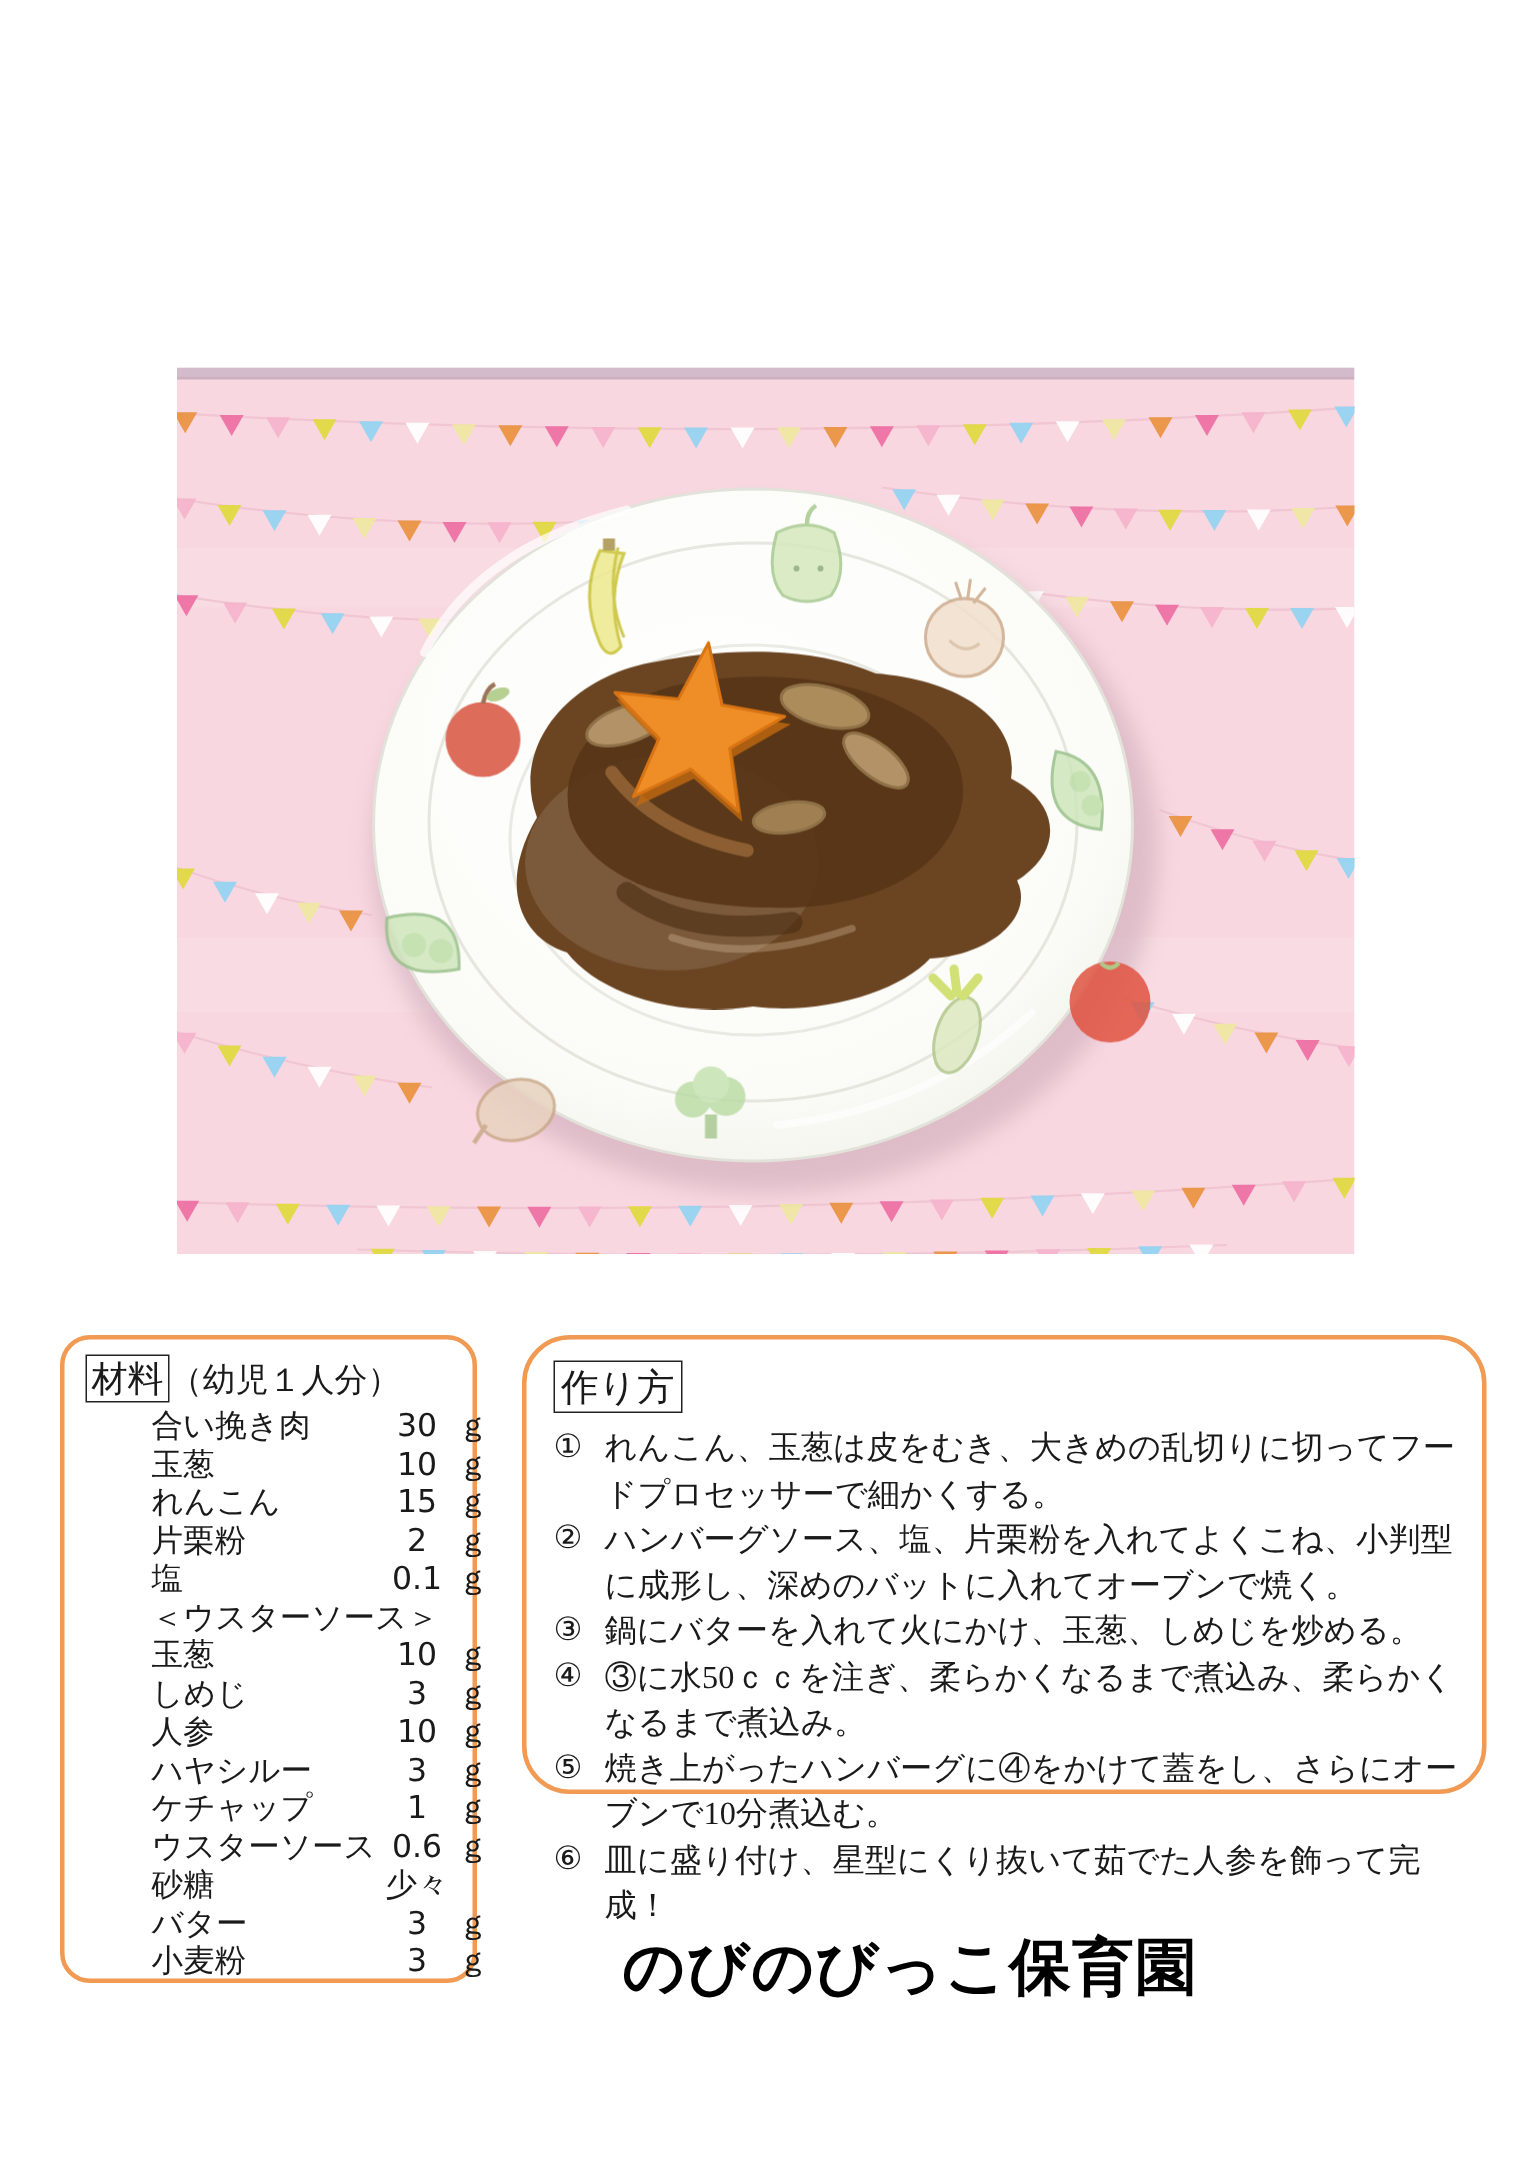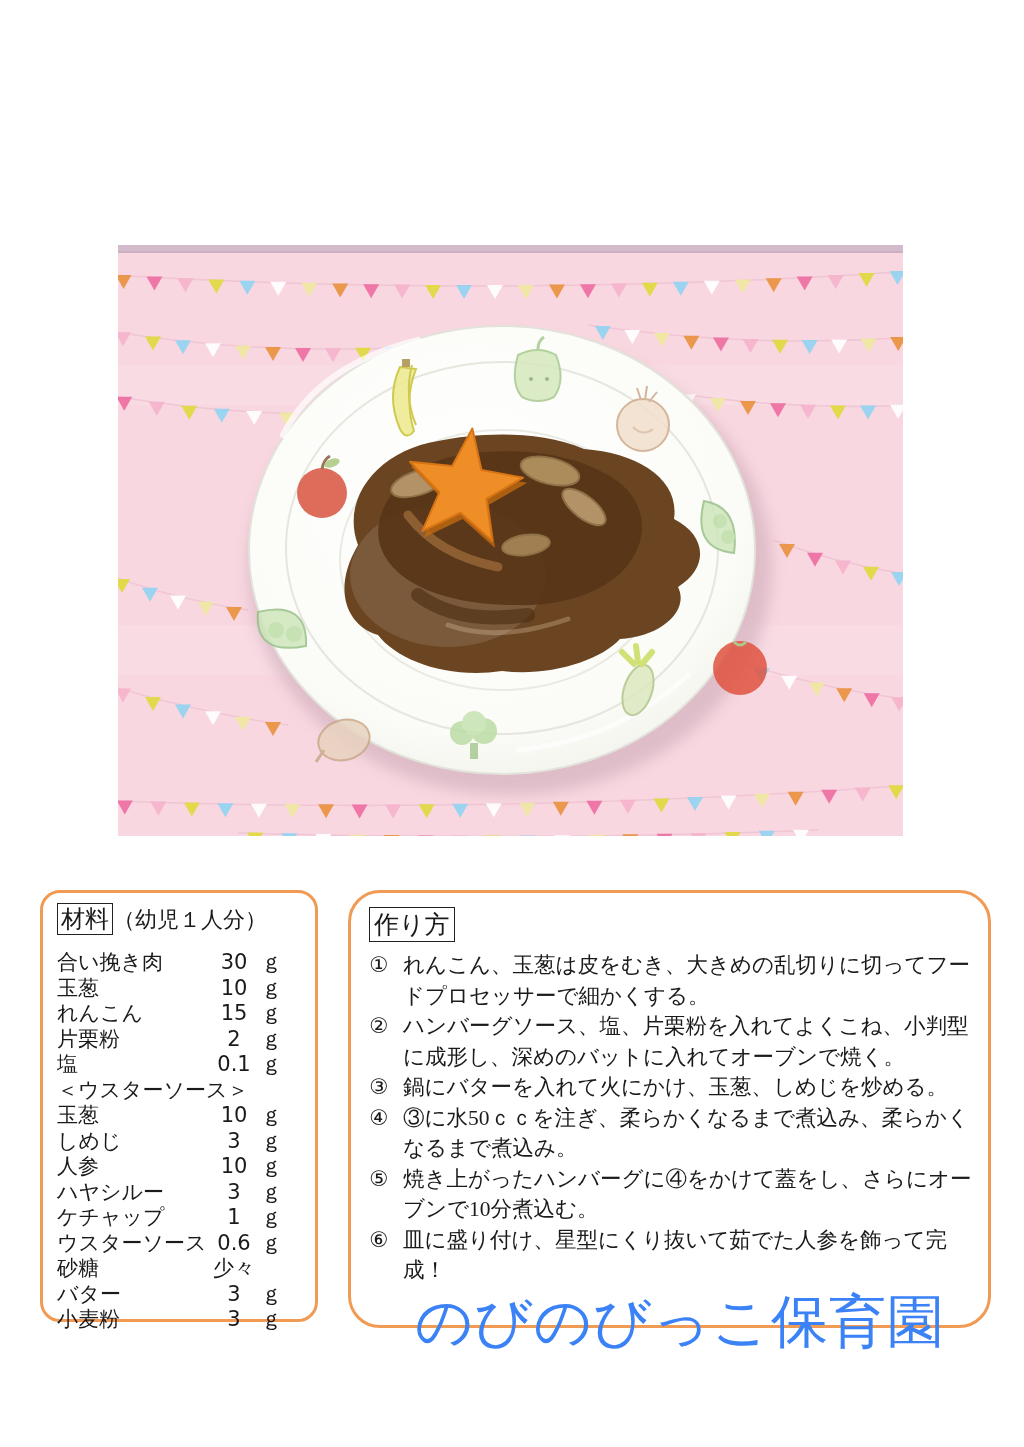--- a/index.html
+++ b/index.html
@@ -13,43 +13,43 @@
 
   
   .photo { position:absolute; left:118px; top:245px; width:785px; height:591px; }
 
   
   .ingredients {
     position:absolute; left:40px; top:890px; width:278px; height:432px;
     border:3px solid #F19A54; border-radius:20px; background:#fff;
     padding:10px 10px 0 14px;
   }
-  .ing-header { font-size:22px; margin-bottom:15px; white-space:nowrap; }
+  .ing-header { font-size:22px; margin-bottom:3px; white-space:nowrap; }
   .boxed { display:inline-block; border:1.5px solid #222; padding:0 3px; font-size:24px; line-height:1.25; }
   .ing-row { display:flex; line-height:25.5px; font-size:21px; white-space:nowrap; }
-  .ing-name { min-width:152px; }
+  .ing-name { min-width:152px;margin-left:44px; }
   .ing-val { display:inline-block; min-width:50px; text-align:center; }
   .ing-unit { display:inline-block; margin-left:2px; }
 
   
   .instructions {
-    position:absolute; left:348px; top:890px; width:643px; height:438px;
+    position:absolute; left:348px; top:890px; width:643px; height:306px;
     border:3px solid #F19A54; border-radius:32px; background:#fff;
     padding:14px 16px 12px 18px;
   }
   .steps-header { margin-bottom:8px; }
   .steps-header .boxed { font-size:25px; padding:1px 4px; }
   .step { display:flex; font-size:21.5px; line-height:30.5px; }
   .step-marker { flex:0 0 34px; }
   .step-text { flex:1;font-family:Liberation Serif, serif; }
 
   
   .footer-name {
     position:absolute; left:415px; top:1284px;
-    font-size:57px; font-weight:400; letter-spacing:1px; color:#3b82f6; white-space:nowrap;
+    font-size:41px; font-weight:700; letter-spacing:1px; color:#000000; white-space:nowrap;
   }
 </style>
 </head>
 <body>
 
 <div class="page">
 
 
   <div class="photo">
     <svg id="photo-svg" width="785" height="591" viewBox="0 0 785 591">

